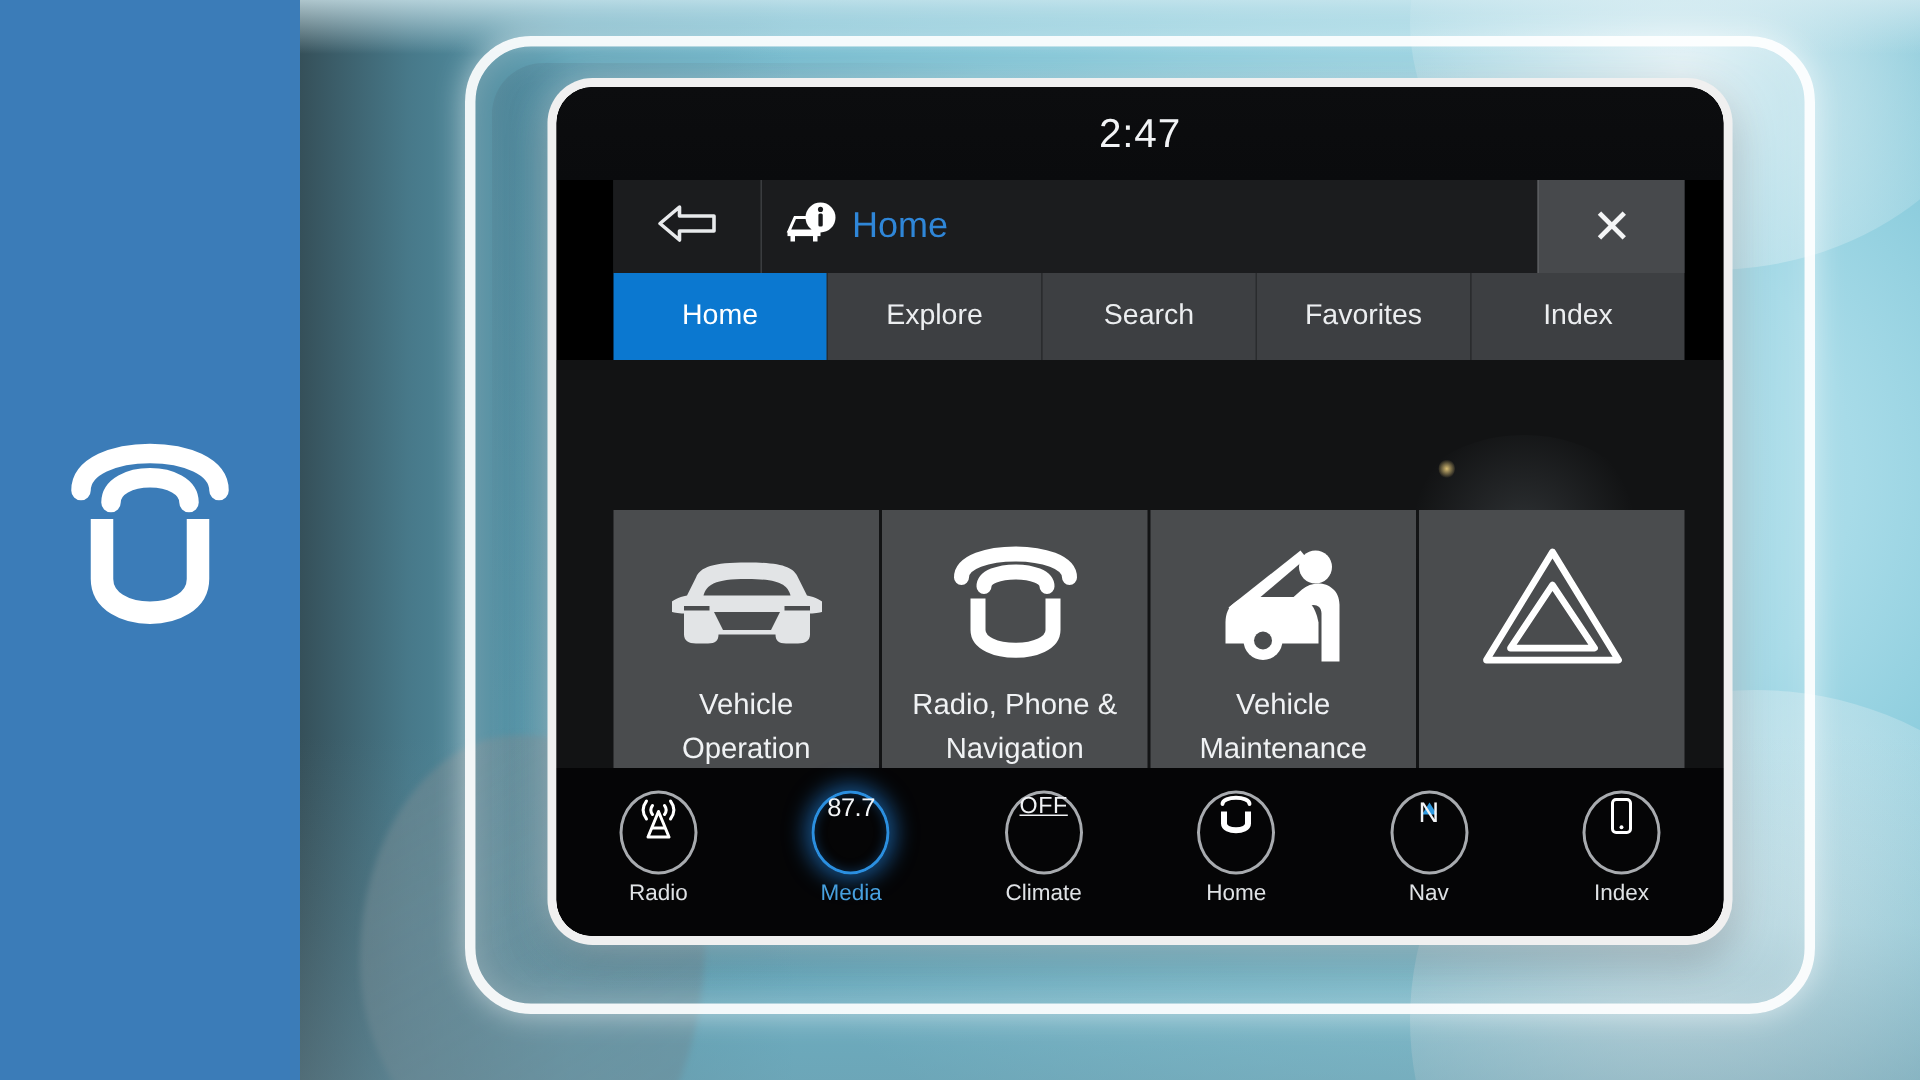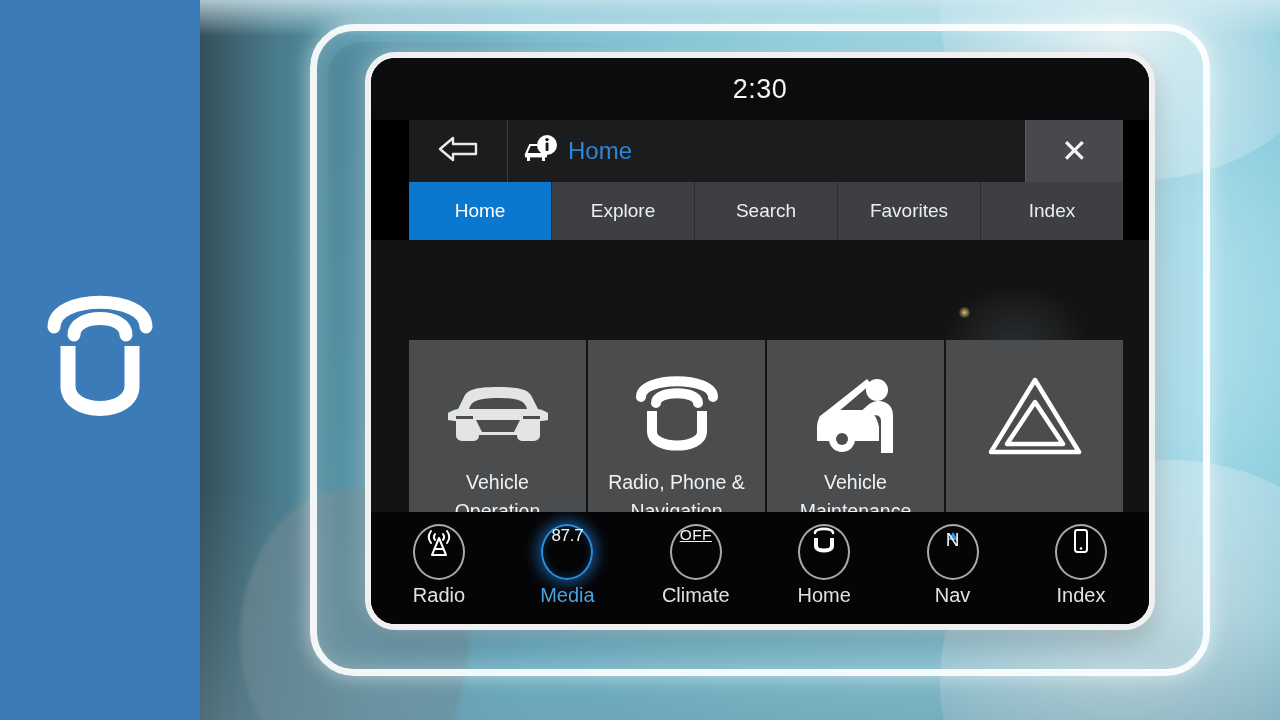--- a/index.html
+++ b/index.html
@@ -233,21 +233,21 @@
     display: flex;
     gap: 2px;
   }
   .tile {
     flex: 1;
     background: #4a4c4e;
     display: flex;
     flex-direction: column;
     align-items: center;
     justify-content: flex-start;
-    padding-top: 30px;
+    padding-top: 18px;
   }
   .tile-icon {
     height: 92px;
     display: flex;
     align-items: center;
     justify-content: center;
   }
   .tile-label {
     margin-top: 6px;
     color: #f0f2f4;
@@ -301,21 +301,21 @@
     display: flex;
     justify-content: center;
     position: relative;
   }
   .dock-ring.accent {
     border-color: #2b8fe0;
     box-shadow: 0 0 14px 4px rgba(30,120,205,0.65), inset 0 0 8px rgba(30,120,205,0.35);
   }
   .dock-label {
     color: #dfe2e5;
-    font-size: 20px;
+    font-size: 15px;
   }
   .dock-label.accent { color: #4aa3e0; }
   .freq {
     color: #f3f5f7;
     font-size: 17px;
     letter-spacing: -0.3px;
   }
   .offtext {
     color: #f0f2f4;
     font-size: 15.5px;
@@ -361,21 +361,21 @@
     <div class="dash-vignette-bottom"></div>
     <div class="dash-top-strip"></div>
 
     <div class="trim-inner-shade"></div>
     <div class="trim-outer"></div>
 
     <div class="screen-bezel">
       <div class="screen">
 
         <div class="statusbar">
-          <div class="clock">2:30</div>
+          <div class="clock">2:47</div>
         </div>
 
         <div class="titlebar">
           <div class="tb-back">
             <span>
               <svg width="44" height="30" viewBox="0 0 44 30" aria-hidden="true">
                 <path d="M17 4 L4 15 L17 26 L17 20 L40 20 L40 10 L17 10 Z" fill="none" stroke="#e8eaec" stroke-width="2.4" stroke-linejoin="round"></path>
               </svg>
             </span>
           </div>

